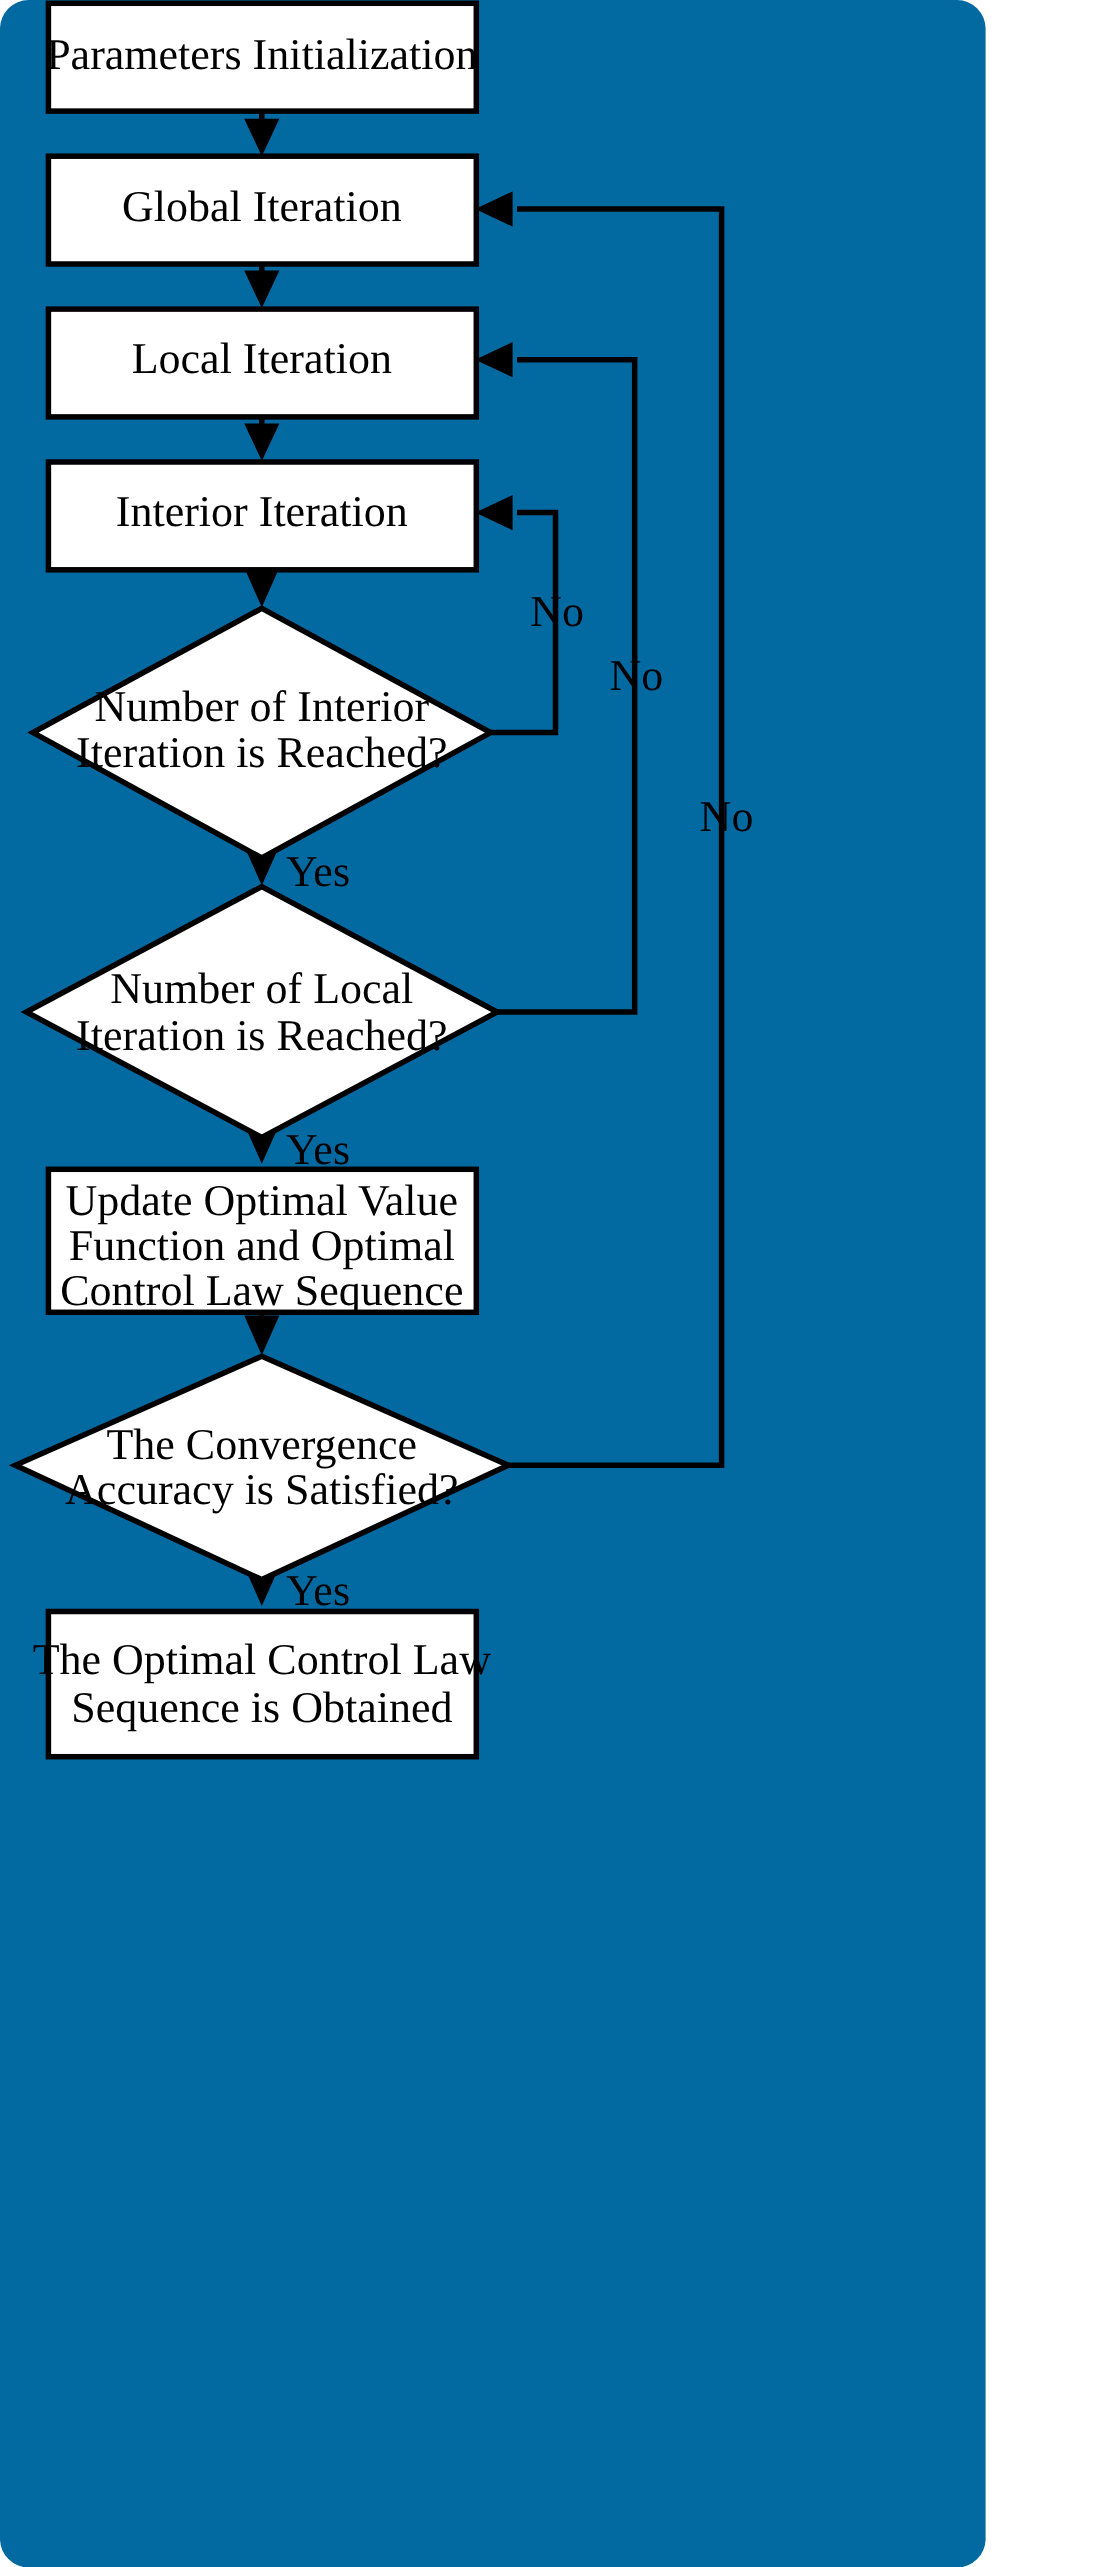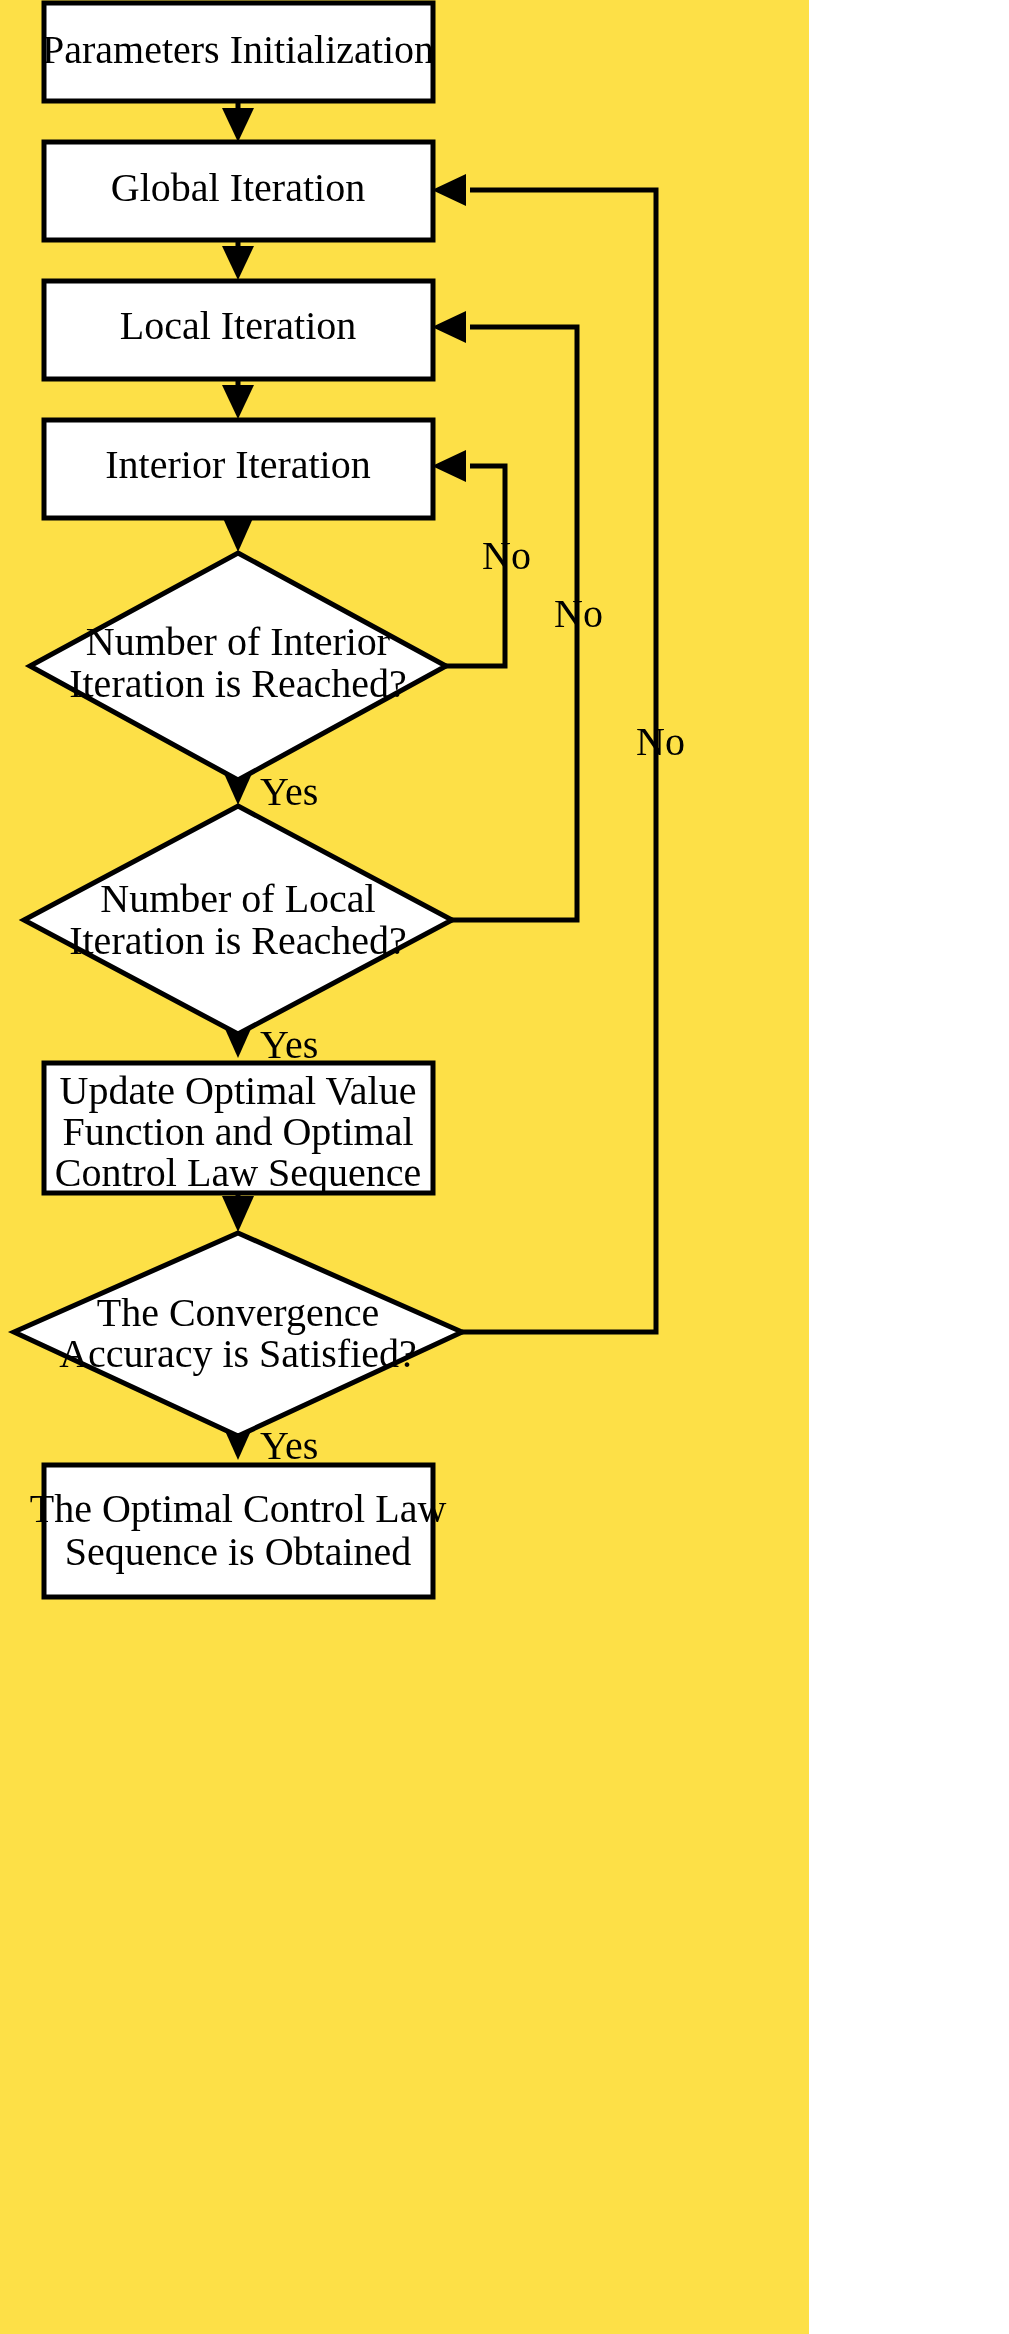--- a/index.html
+++ b/index.html
@@ -8,23 +8,24 @@
     background: #ffffff;
   }
   body {
     width: 1009px;
     height: 2334px;
     font-family: "Liberation Serif", "DejaVu Serif", serif;
     overflow: hidden;
   }
   #flowchart-root {
     position: relative;
-    width: 809px;
+    width: 896px;
     height: 2334px;
-    background: #fde047;
+    background: #0369a1;
+    border-radius: 26px;
   }
   svg.flow-svg {
     position: absolute;
     top: 0;
     left: 0;
     width: 1009px;
     height: 2334px;
     display: block;
   }
   .node-shape {

